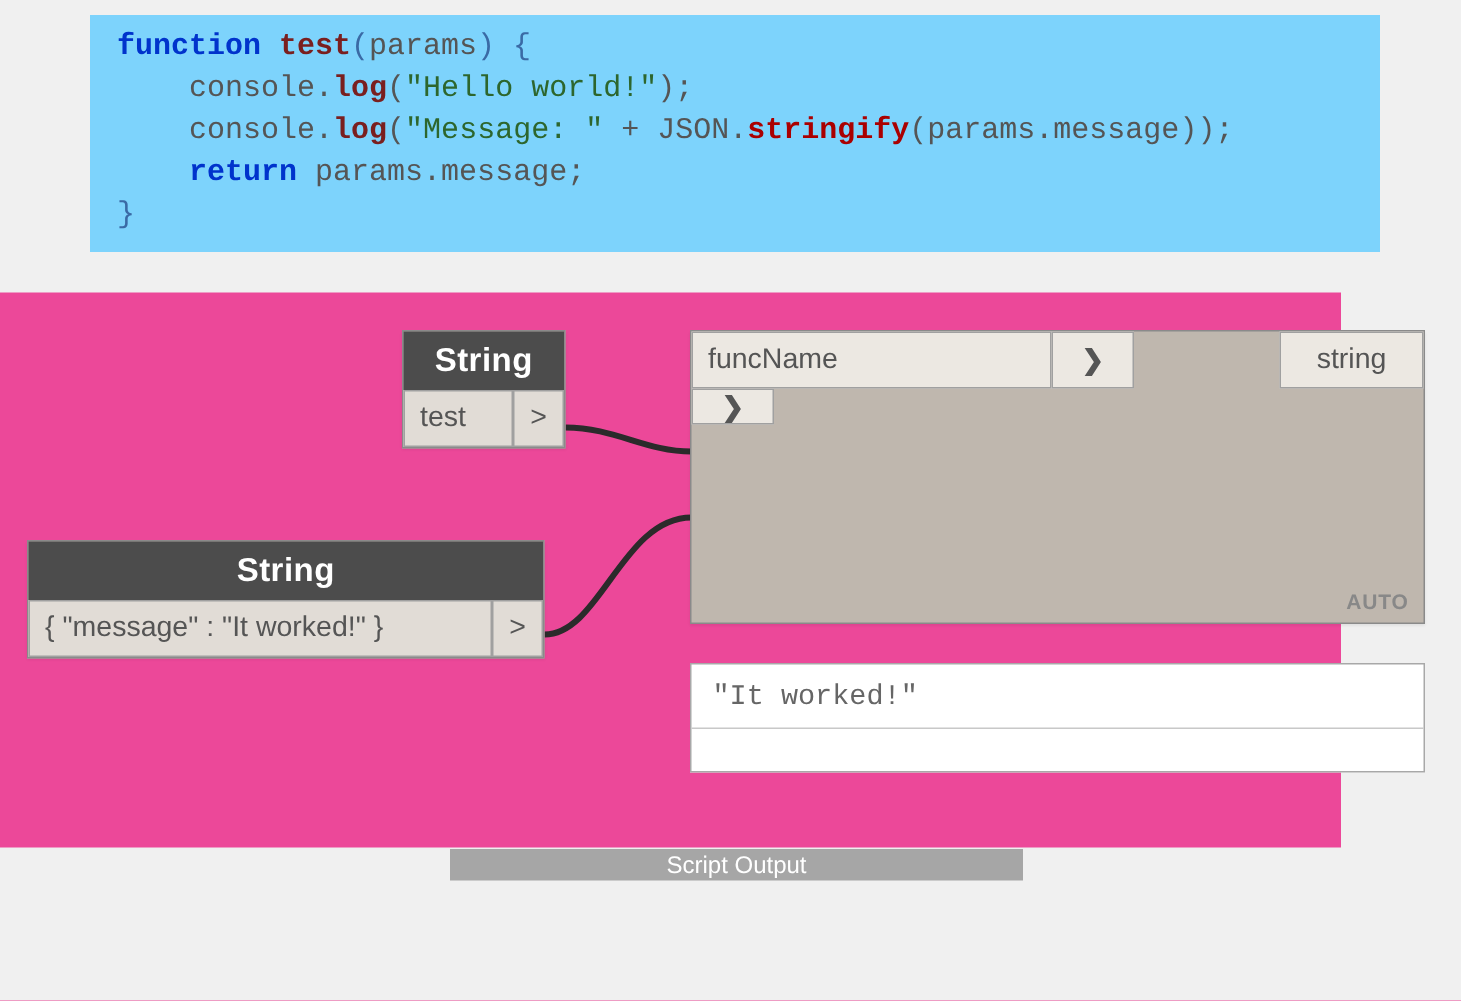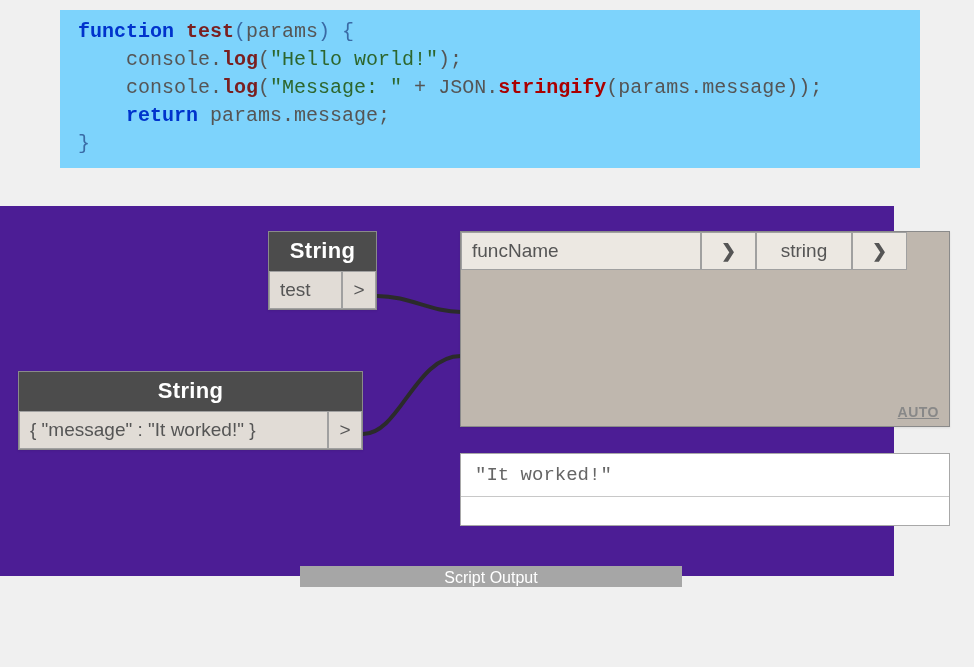--- a/index.html
+++ b/index.html
@@ -33,24 +33,24 @@
   .fn   { color: #7a1f1f; font-weight: bold; }
   .fn2  { color: #aa0000; font-weight: bold; }
   .str  { color: #2d662d; }
   .punc { color: #3a6aa5; }
   .ident{ color: #555; }
 
   
   .canvas {
     position: absolute;
     left: 0;
-    top: 206px;
+    top: 195px;
     width: 894px;
     height: 370px;
-    background: #4c1d95;
+    background: #ec4899;
   }
 
   
   svg.wires {
     position: absolute;
     left: 0; top: 0;
     width: 100%; height: 100%;
     overflow: visible;
     pointer-events: none;
   }
@@ -104,20 +104,21 @@
 
   
   .node.string2 { left: 18px; top: 165px; width: 345px; }
   .node.string2 .cell.text { flex:1; }
   .node.string2 .caret-cell { background:#e1dcd6; }
 
   
   .node.plugin { left: 460px; top: 25px; width: 490px; height:196px; }
   .plugin-grid {
     display: flex;
+    flex-direction: column;
   }
   .plugin-row {
     display:flex;
   }
   .plugin-row .port-label {
     border:1px solid #a0a0a0;
     background:#ece8e2;
     padding:7px 10px;
     font-size:19px;
     color:#555;
@@ -147,21 +148,20 @@
     flex:1;
   }
   .auto-tag {
     position:absolute;
     right:10px;
     bottom:6px;
     font-size:14px;
     font-weight:700;
     color:#888;
     letter-spacing:0.5px;
-    text-decoration:underline;
   }
 
   
   .preview {
     position:absolute;
     left:460px; top:247px;
     width:490px;
     background:#fff;
     border:1px solid #a8a8a8;
   }

